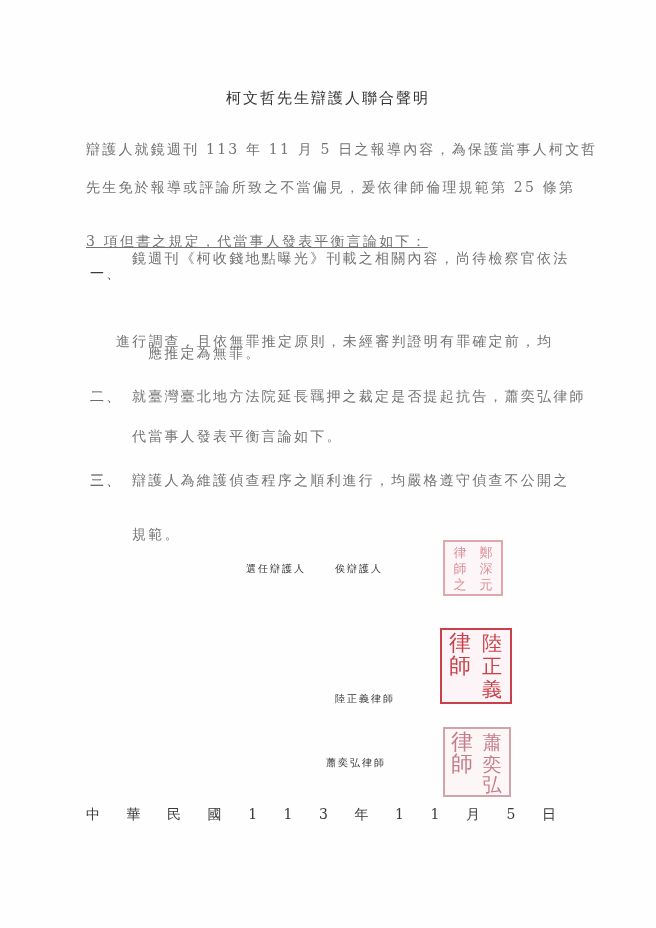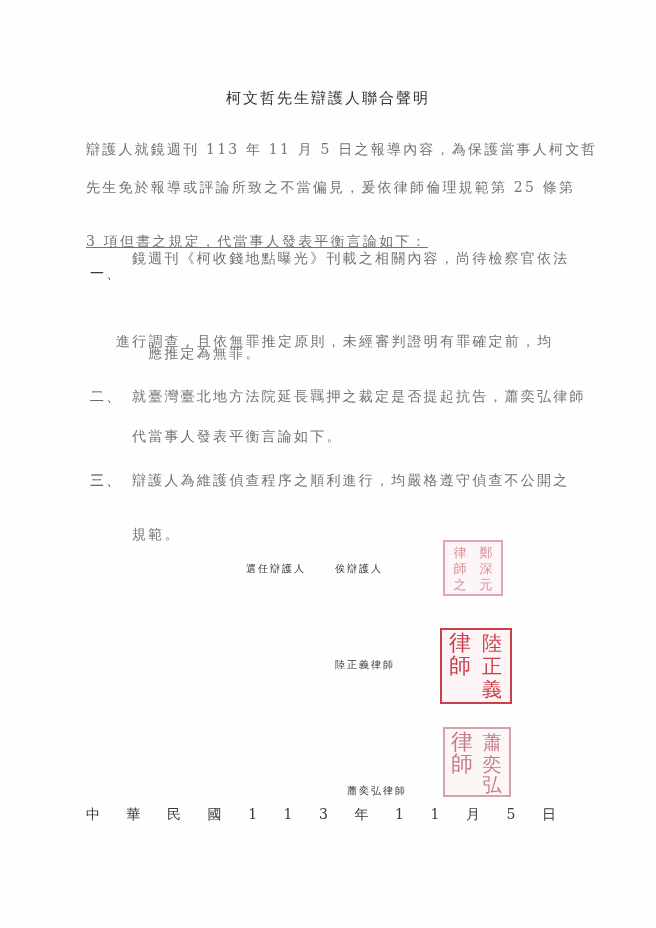--- a/index.html
+++ b/index.html
@@ -70,31 +70,31 @@
     <div class="sig" style="left:335px; top:562px;">俟辯護人</div>
     <div class="seal three s1">
       <span style="font-size:13px">律</span>
       <span style="font-size:13px">師</span>
       <span style="font-size:13px">之</span>
       <span style="font-size:13px">鄭</span>
       <span style="font-size:13px">深</span>
       <span style="font-size:13px">元</span>
     </div>
 
-    <div class="sig" style="left:335px; top:658px;text-align:right;">陸正義律師</div>
+    <div class="sig" style="left:335px; top:692px;text-align:right;">陸正義律師</div>
     <div class="seal three s2">
       <span style="font-size:22px; grid-row: span 1;">律</span>
       <span style="font-size:22px;">師</span>
       <span style="font-size:1px;"></span>
       <span style="font-size:20px;">陸</span>
       <span style="font-size:20px;">正</span>
       <span style="font-size:20px;">義</span>
     </div>
 
-    <div class="sig" style="left:347px; top:756px;margin-top:28px;">蕭奕弘律師</div>
+    <div class="sig" style="left:326px; top:756px;">蕭奕弘律師</div>
     <div class="seal three s3">
       <span style="font-size:22px;">律</span>
       <span style="font-size:22px;">師</span>
       <span style="font-size:1px;"></span>
       <span style="font-size:19px;">蕭</span>
       <span style="font-size:19px;">奕</span>
       <span style="font-size:19px;">弘</span>
     </div>
   </div>
 

